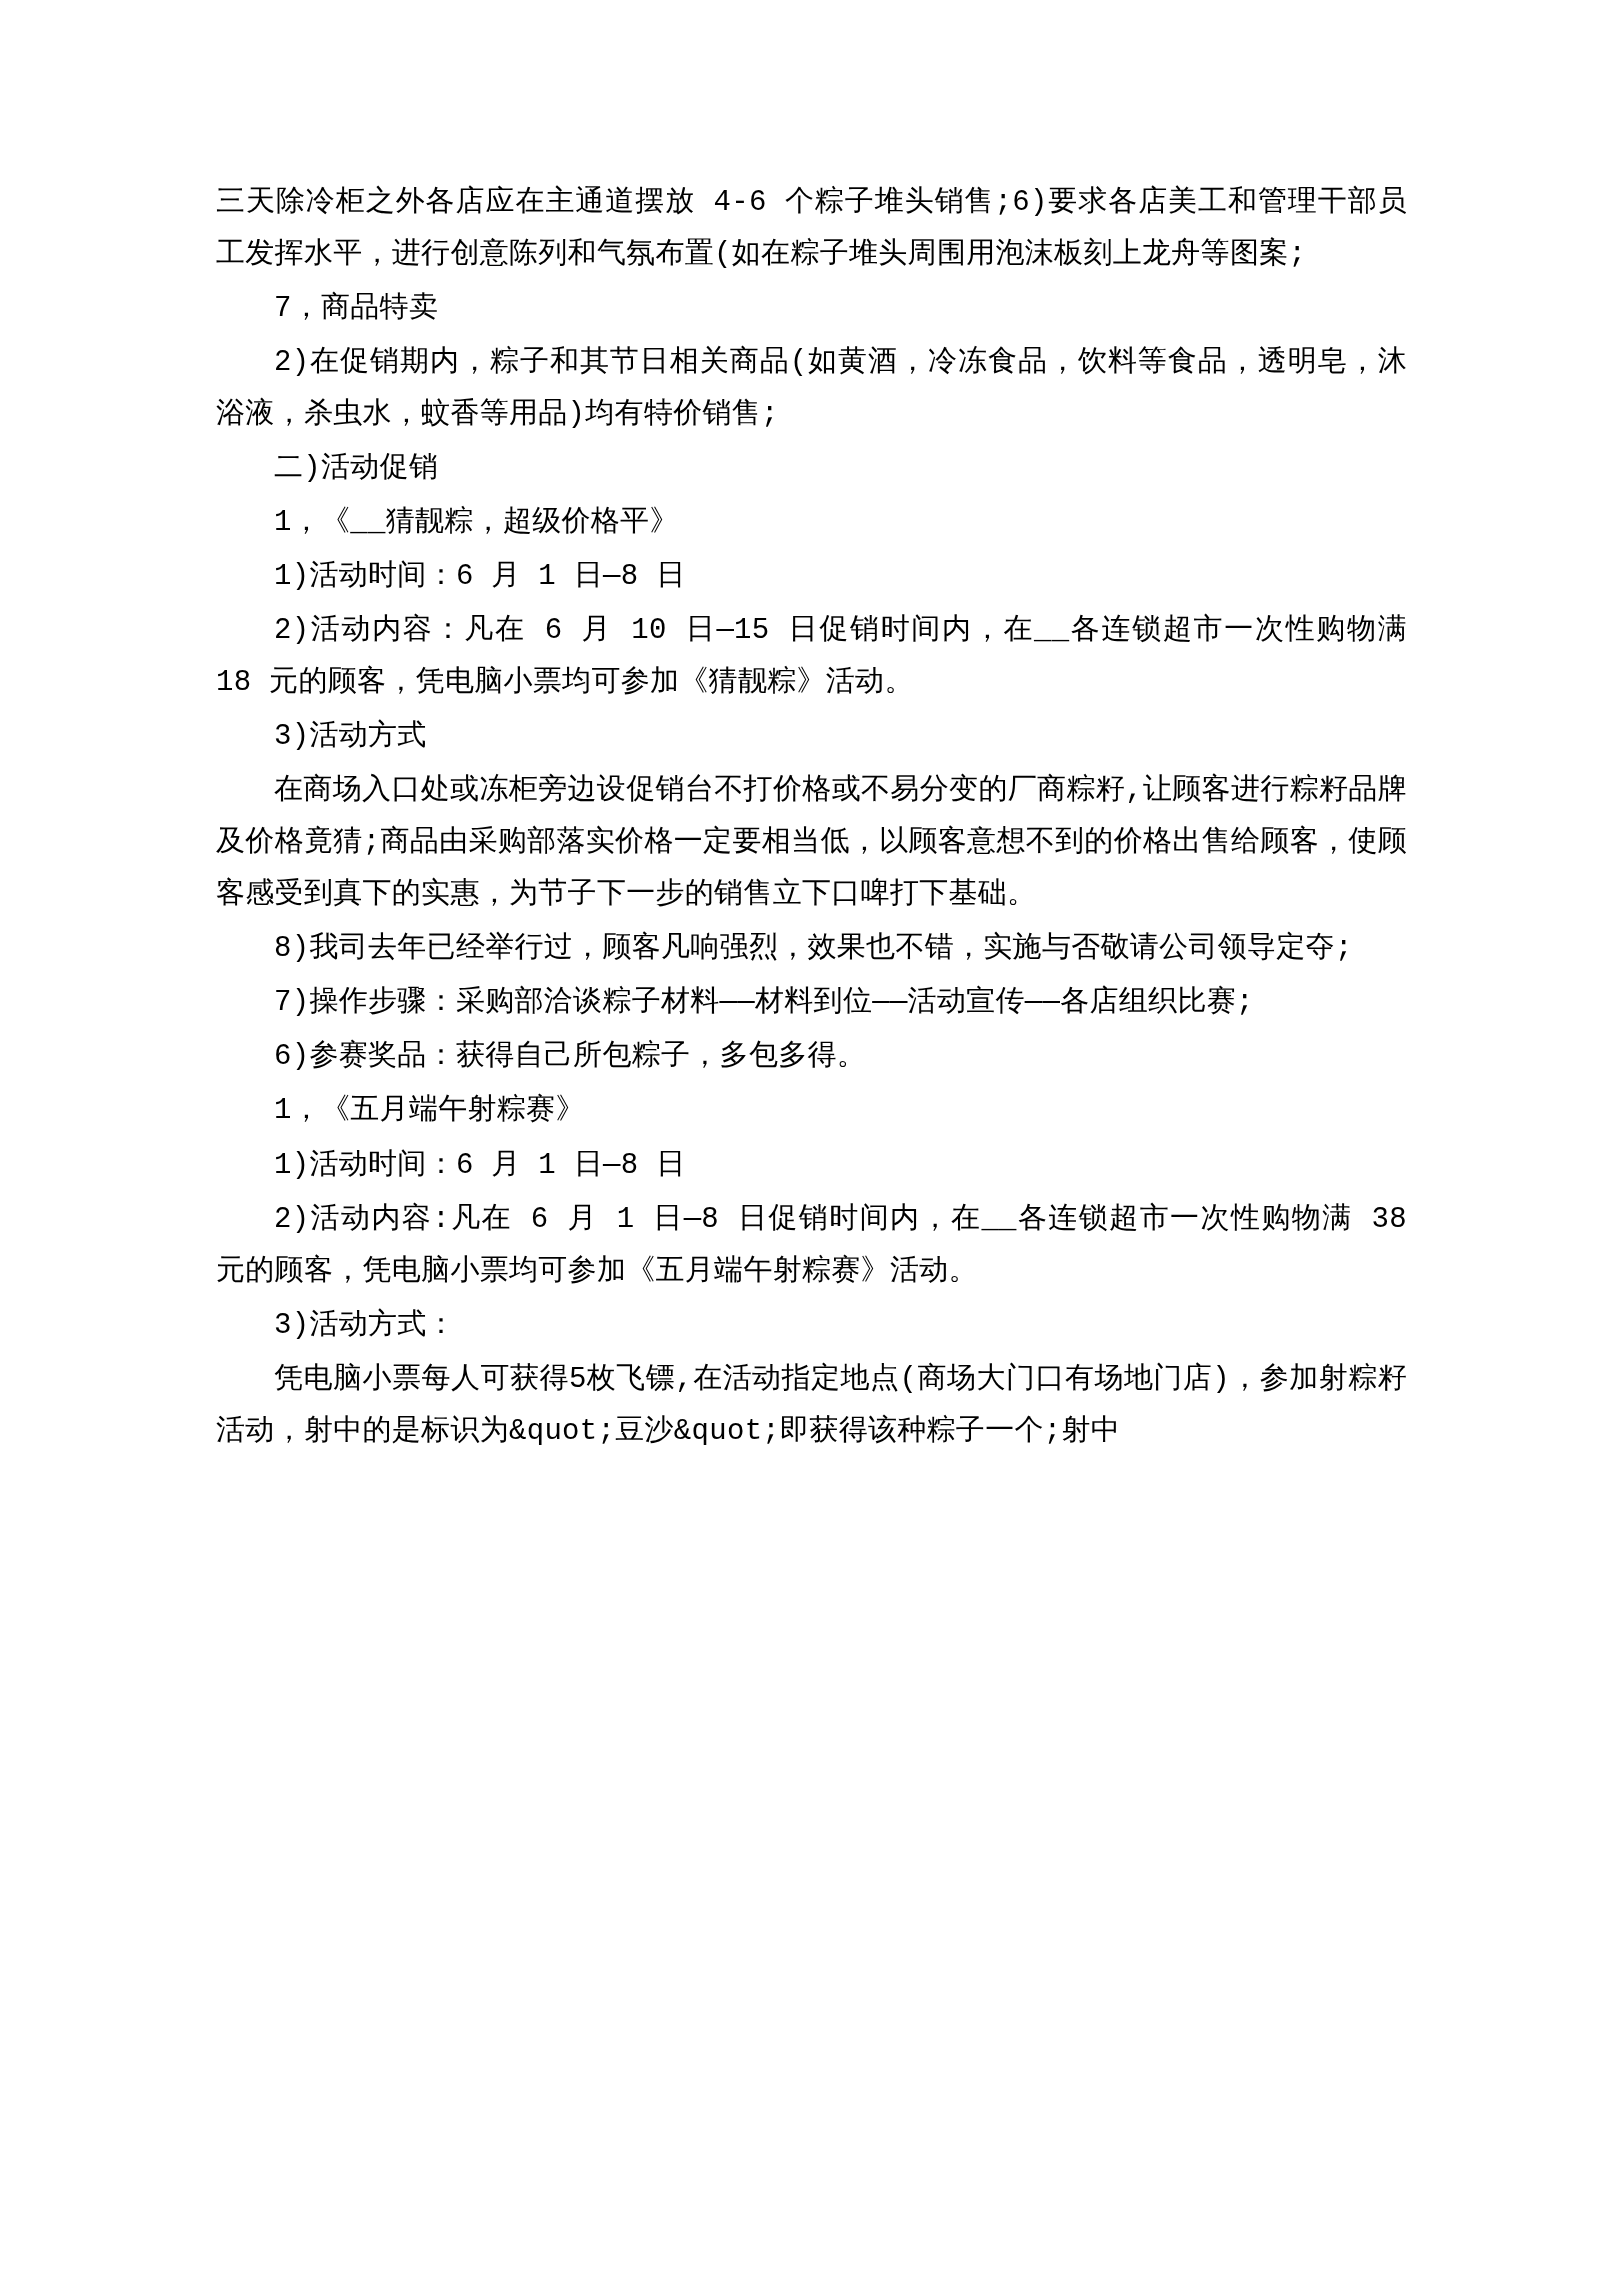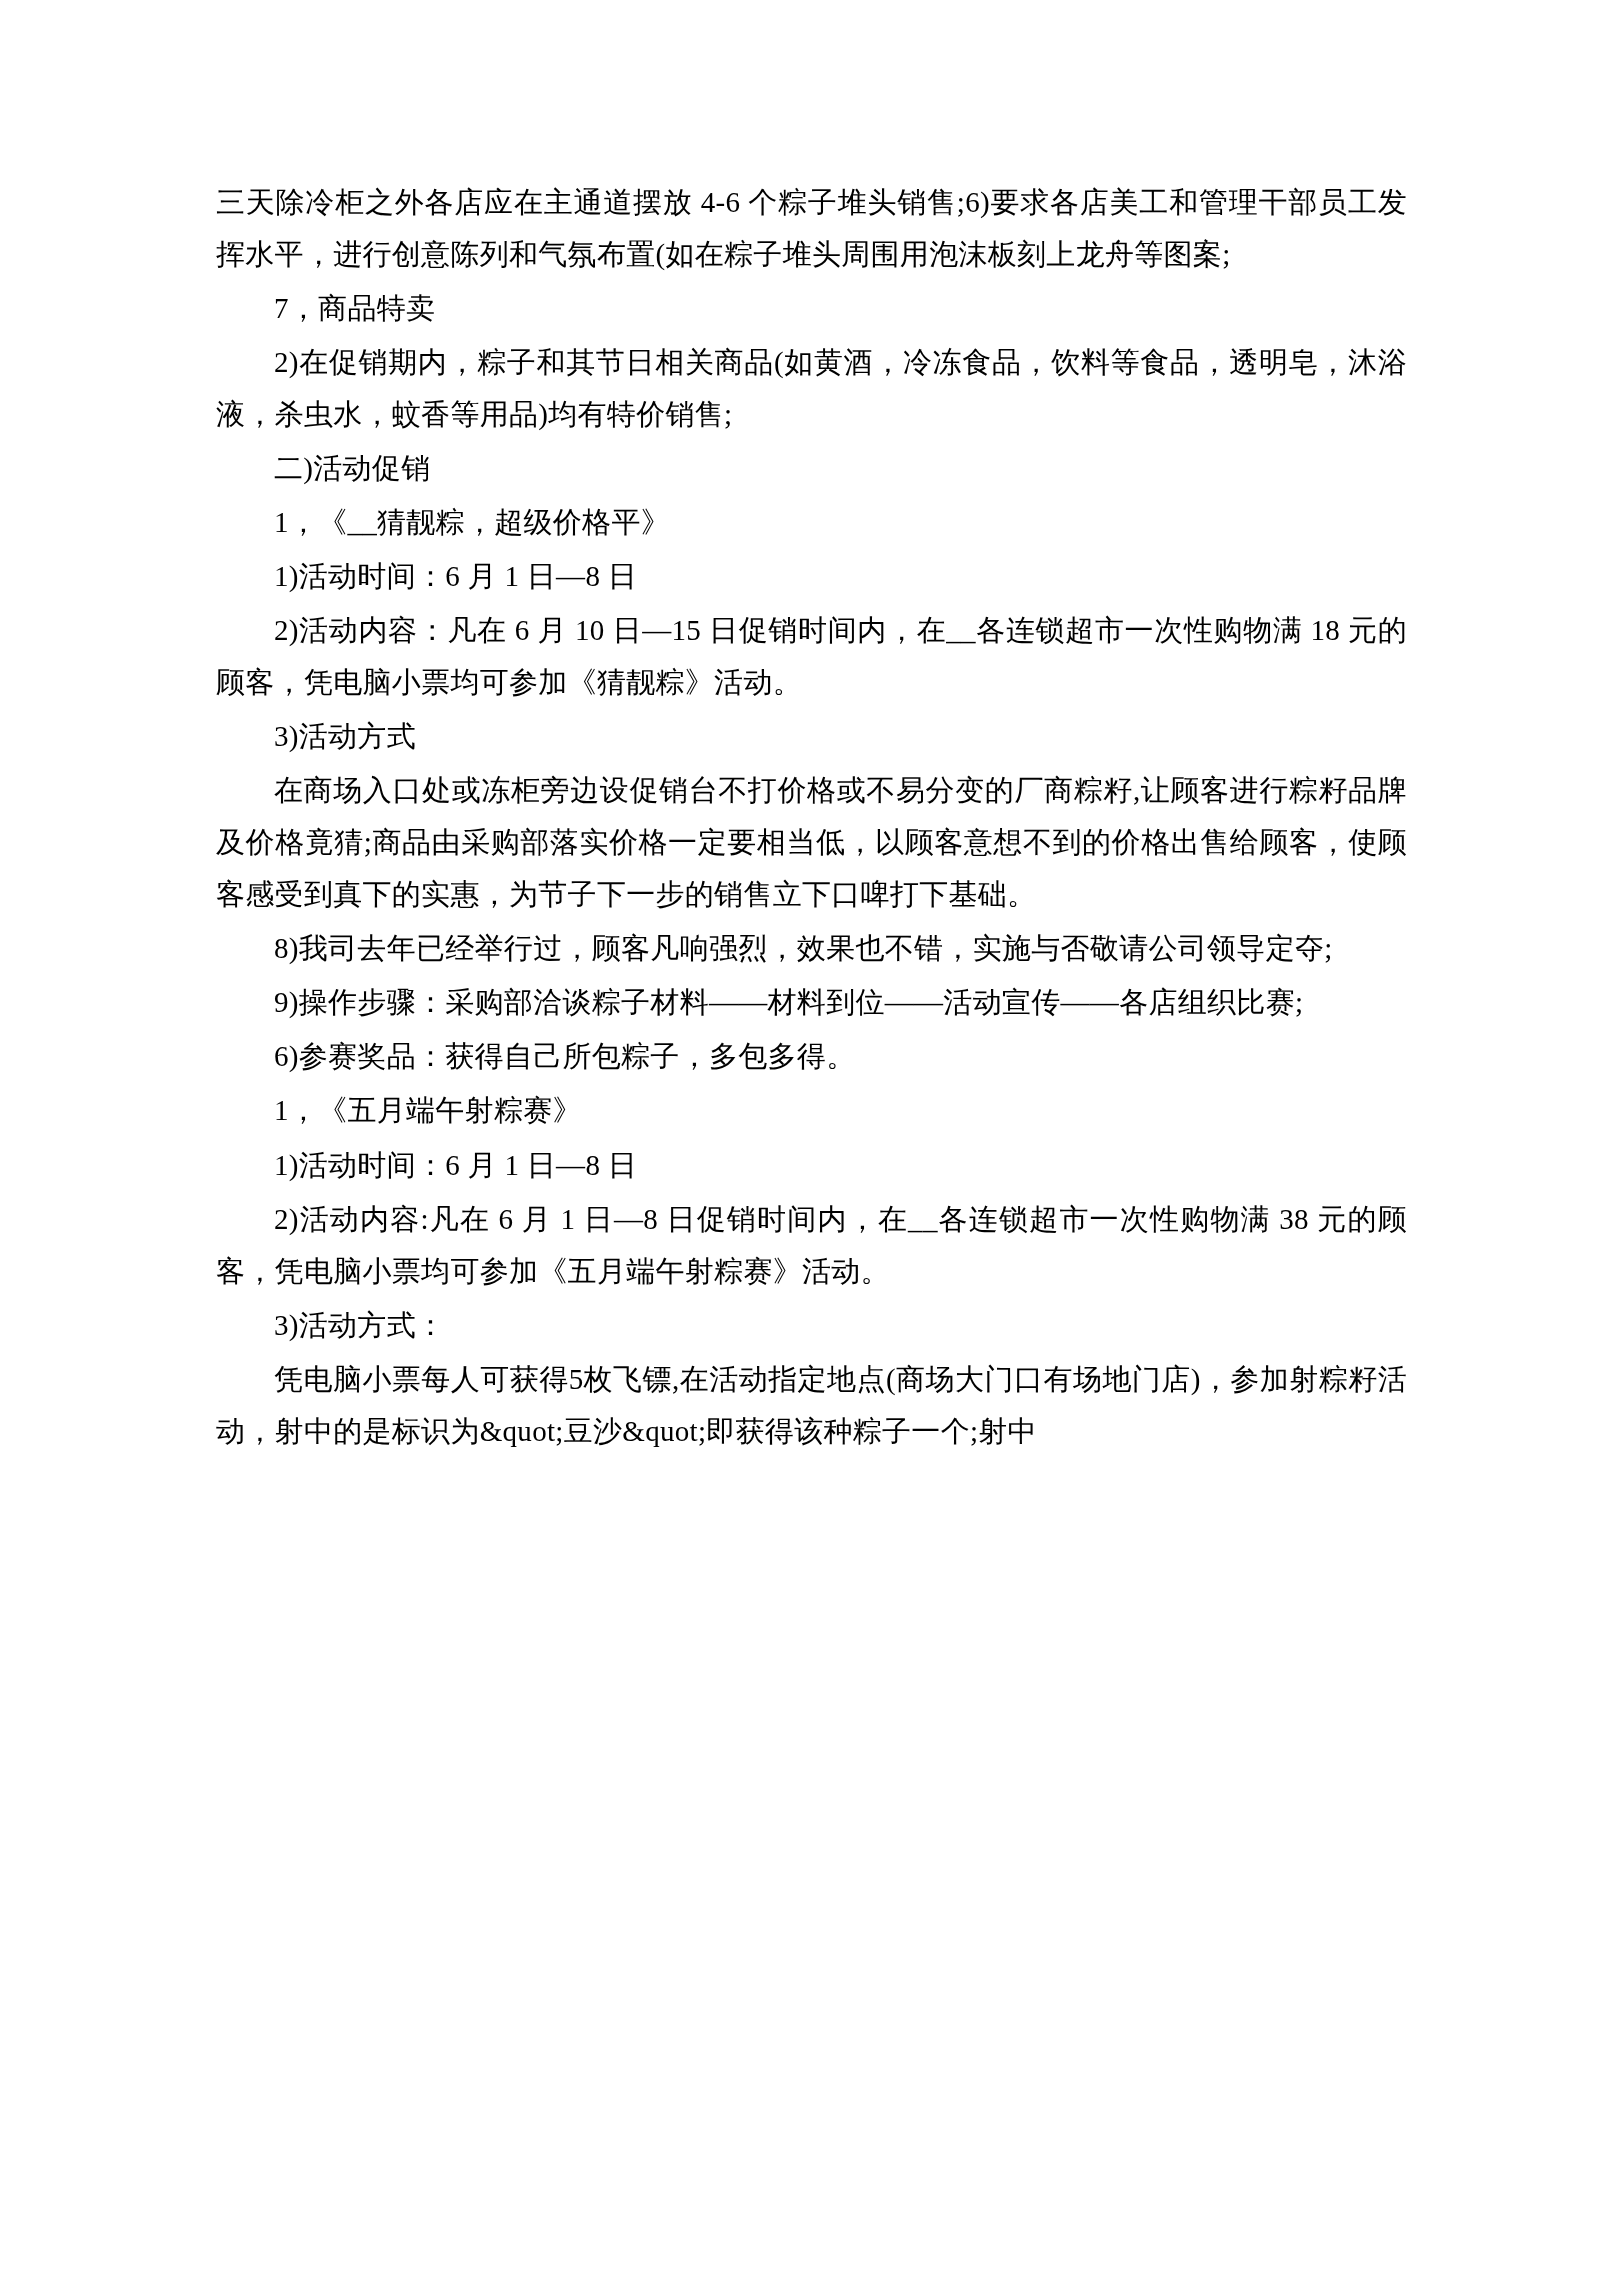--- a/index.html
+++ b/index.html
@@ -13,20 +13,21 @@
     font-family: "Liberation Serif", "DejaVu Serif", serif;
     color: #000000;
     -webkit-font-smoothing: antialiased;
   }
   .page {
     position: relative;
     width: 1623px;
     height: 2295px;
     box-sizing: border-box;
     padding: 177px 216px 78px 216px;
+    font-family: Liberation Mono, monospace;
   }
   .doc-body {
     font-size: 29px;
     line-height: 1.78;
     text-align: justify;
     text-justify: inter-ideograph;
     letter-spacing: 0.3px;
   }
   p.para {
     margin: 0 0 2.6px 0;
@@ -44,21 +45,21 @@
     <p class="para">三天除冷柜之外各店应在主通道摆放 4-6 个粽子堆头销售;6)要求各店美工和管理干部员工发挥水平，进行创意陈列和气氛布置(如在粽子堆头周围用泡沫板刻上龙舟等图案;</p>
     <p class="para indent">7，商品特卖</p>
     <p class="para indent">2)在促销期内，粽子和其节日相关商品(如黄酒，冷冻食品，饮料等食品，透明皂，沐浴液，杀虫水，蚊香等用品)均有特价销售;</p>
     <p class="para indent">二)活动促销</p>
     <p class="para indent">1，《__猜靓粽，超级价格平》</p>
     <p class="para indent">1)活动时间：6 月 1 日—8 日</p>
     <p class="para indent">2)活动内容：凡在 6 月 10 日—15 日促销时间内，在__各连锁超市一次性购物满 18 元的顾客，凭电脑小票均可参加《猜靓粽》活动。</p>
     <p class="para indent">3)活动方式</p>
     <p class="para indent">在商场入口处或冻柜旁边设促销台不打价格或不易分变的厂商粽籽,让顾客进行粽籽品牌及价格竟猜;商品由采购部落实价格一定要相当低，以顾客意想不到的价格出售给顾客，使顾客感受到真下的实惠，为节子下一步的销售立下口啤打下基础。</p>
     <p class="para indent">8)我司去年已经举行过，顾客凡响强烈，效果也不错，实施与否敬请公司领导定夺;</p>
-    <p class="para indent">9)操作步骤：采购部洽谈粽子材料——材料到位——活动宣传——各店组织比赛;</p>
+    <p class="para indent">7)操作步骤：采购部洽谈粽子材料——材料到位——活动宣传——各店组织比赛;</p>
     <p class="para indent">6)参赛奖品：获得自己所包粽子，多包多得。</p>
     <p class="para indent">1，《五月端午射粽赛》</p>
     <p class="para indent">1)活动时间：6 月 1 日—8 日</p>
     <p class="para indent">2)活动内容:凡在 6 月 1 日—8 日促销时间内，在__各连锁超市一次性购物满 38 元的顾客，凭电脑小票均可参加《五月端午射粽赛》活动。</p>
     <p class="para indent">3)活动方式：</p>
     <p class="para indent">凭电脑小票每人可获得5枚飞镖,在活动指定地点(商场大门口有场地门店)，参加射粽籽活动，射中的是标识为&amp;quot;豆沙&amp;quot;即获得该种粽子一个;射中</p>
   </div>
 </div>
 
 

